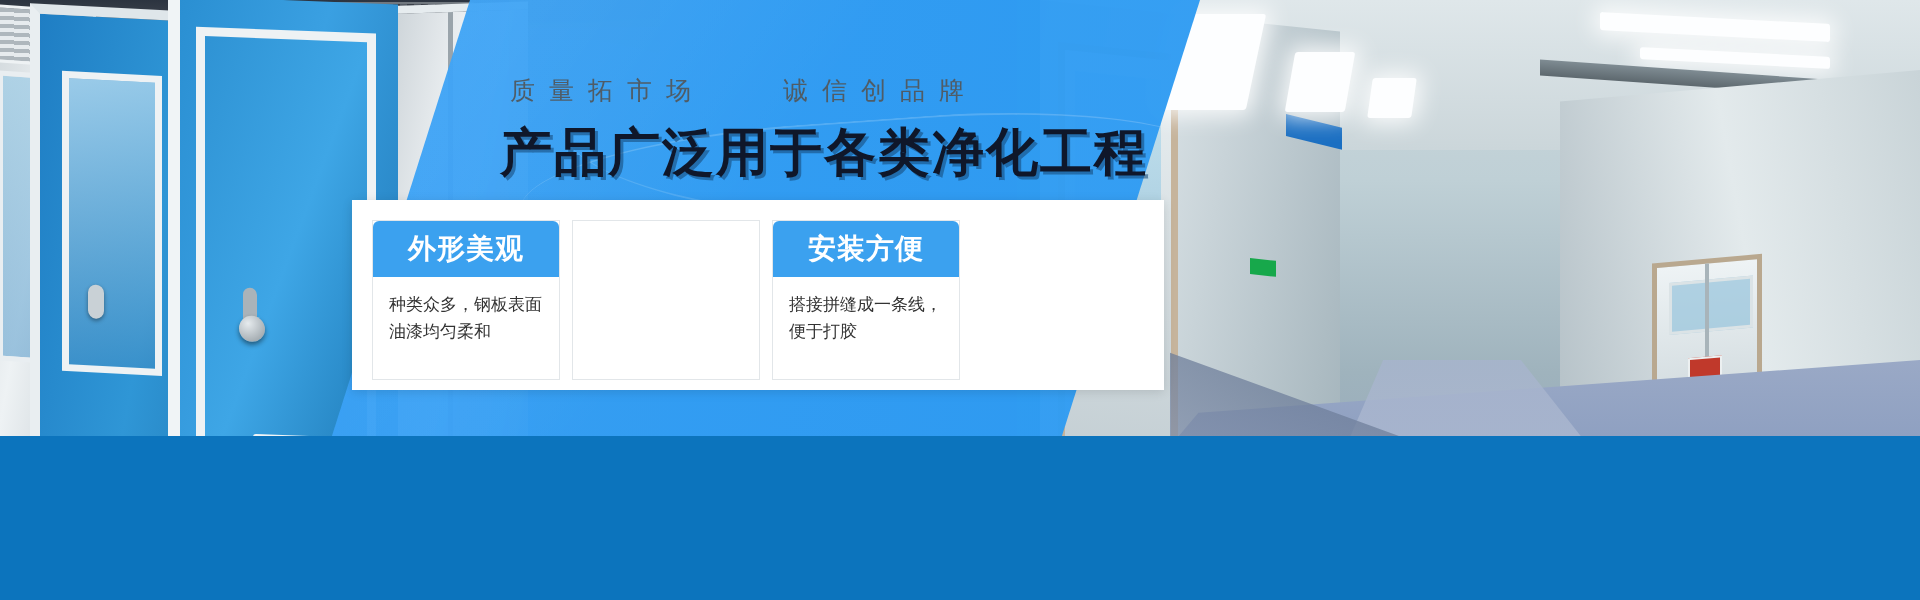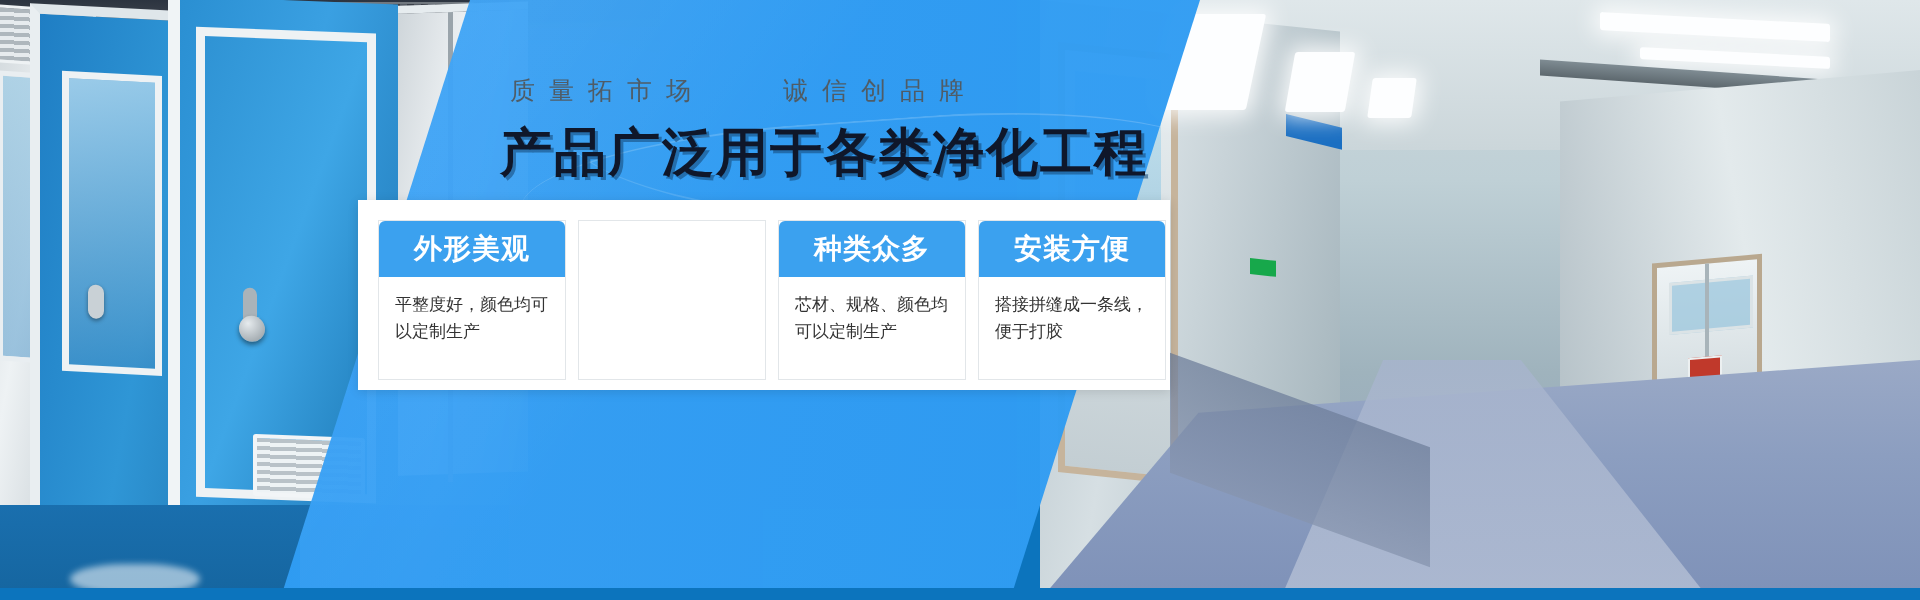--- a/index.html
+++ b/index.html
@@ -5,21 +5,21 @@
   * { margin:0; padding:0; box-sizing:border-box; }
   html, body { width:1920px; height:600px; overflow:hidden; }
   body {
     font-family: "DejaVu Sans", "Liberation Sans", sans-serif;
     background:#0c74bd;
     position:relative;
   }
 
   #banner {
     position:absolute; inset:0;
-    width:1920px; height:588px;
+    width:1920px; height:436px;
     overflow:hidden;
   }
 
   
   .photo-left {
     position:absolute; left:0; top:0; width:660px; height:600px;
     background:
       linear-gradient(180deg, rgba(0,0,0,.30) 0%, rgba(0,0,0,0) 14%),
       linear-gradient(95deg, #1b73b8 0%, #1f7ec4 30%, #2a8ccf 55%, #226f9f 100%);
     overflow:hidden;
@@ -232,21 +232,21 @@
     position:absolute; left:500px; top:118px;
     font-size:52px; font-weight:bold; color:#0f172a;
     letter-spacing:2px; white-space:nowrap;
     text-shadow:3px 3px 0 rgba(20,70,115,.55);
     font-family:"DejaVu Sans","Liberation Sans",sans-serif;
   }
 
   
   .cards-panel{
     position:absolute; left:352px; top:200px; width:812px; height:190px;
-    background:#ffffff; box-shadow:0 2px 10px rgba(0,0,0,.12);margin-left:6px;
+    background:#ffffff; box-shadow:0 2px 10px rgba(0,0,0,.12);
   }
   .cards-row{
     position:absolute; left:20px; top:20px;
     display:flex; gap:12px;
   }
   .card{
     width:188px; height:160px;
     border:1px solid #e2e6e9;
     background:#fff;
     display:flex; flex-direction:column;
@@ -329,30 +329,26 @@
       <span class="gap"></span>
       <span>诚信创品牌</span>
     </div>
     <div class="headline">产品广泛用于各类净化工程</div>
 
     <div class="cards-panel">
       <div class="cards-row">
 
         <div class="card">
           <div class="card-head">外形美观</div>
-          <div class="card-body">平整度好，颜色均可以定制生产</div>
+          <div class="card-body">种类众多，钢板表面油漆均匀柔和</div>
         </div>
 
         <div class="card">
         </div>
 
-        <div class="card">
-          <div class="card-head">种类众多</div>
-          <div class="card-body">芯材、规格、颜色均可以定制生产</div>
-        </div>
 
         <div class="card">
           <div class="card-head">安装方便</div>
           <div class="card-body">搭接拼缝成一条线，便于打胶</div>
         </div>
 
       </div>
     </div>
   </div>
 

